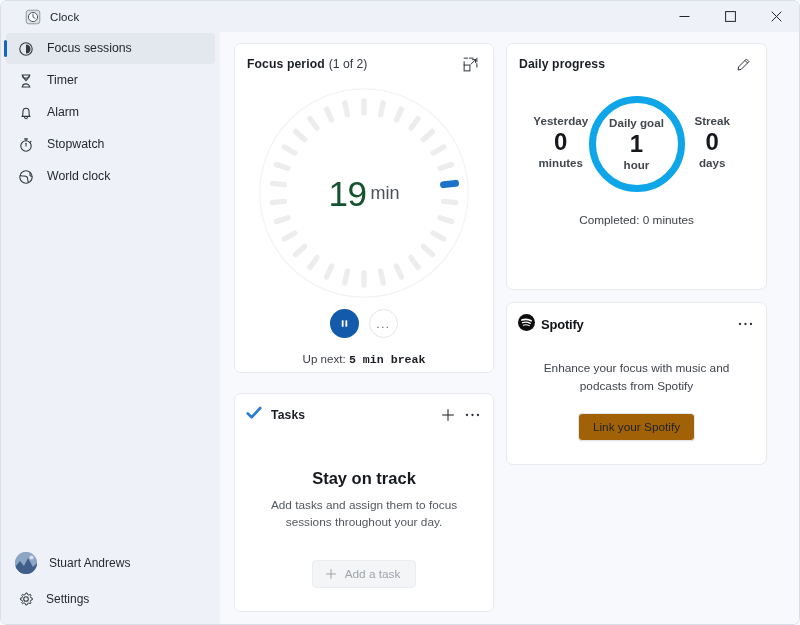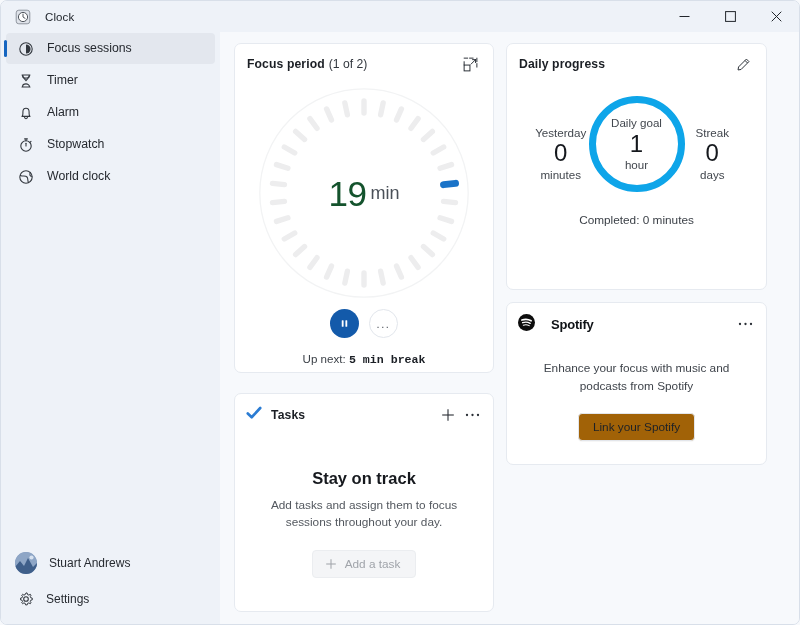--- a/index.html
+++ b/index.html
@@ -33,22 +33,22 @@
     min-height: 31px;
     display: flex;
     align-items: center;
     background: #eef2f8;
     position: relative;
     z-index: 5;
   }
   .titlebar-left {
     display: flex;
     align-items: center;
-    gap: 14px;
-    padding-left: 14px;
+    gap: 9px;
+    padding-left: 24px;
     height: 100%;
   }
   .app-icon {
     width: 16px;
     height: 16px;
     display: block;
   }
   .app-title {
     font-size: 11.5px;
     color: #20252c;
@@ -305,41 +305,42 @@
     margin-bottom: 9px;
   }
   .empty-desc {
     font-size: 11.8px;
     color: #53585f;
     text-align: center;
     line-height: 1.45;
     max-width: 218px;
   }
   .add-task-btn {
-    margin-top: 19px;
+    margin-top: 29px;
     display: inline-flex;
     align-items: center;
     gap: 8px;
     padding: 6px 15px 6px 12px;
     border-radius: 4px;
     background: #f4f5f7;
     border: 1px solid #ebedf0;
     color: #a0a4aa;
     font-size: 11.8px;
   }
 
   
   .daily-card { height: 247px; }
   .stats-row {
     display: flex;
-    align-items: center;
+    align-items: flex-start;
     justify-content: space-between;
     padding: 0 26px;
     margin-top: 22px;
     position: relative;
+    font-weight: bold;
   }
   .stat {
     display: flex;
     flex-direction: column;
     align-items: center;
     width: 62px;
     padding-top: 19px;
   }
   .stat-label {
     font-size: 11.6px;
@@ -393,21 +394,21 @@
   
   .spotify-card { height: 163px; }
   .spotify-head {
     display: flex;
     align-items: center;
     padding: 9px 9px 0 11px;
   }
   .spotify-brand {
     display: flex;
     align-items: center;
-    gap: 16px;
+    gap: 6px;
   }
   .spotify-name {
     font-size: 13px;
     font-weight: bold;
     color: #101317;
     letter-spacing: -.2px;
   }
   .spotify-body {
     display: flex;
     flex-direction: column;

